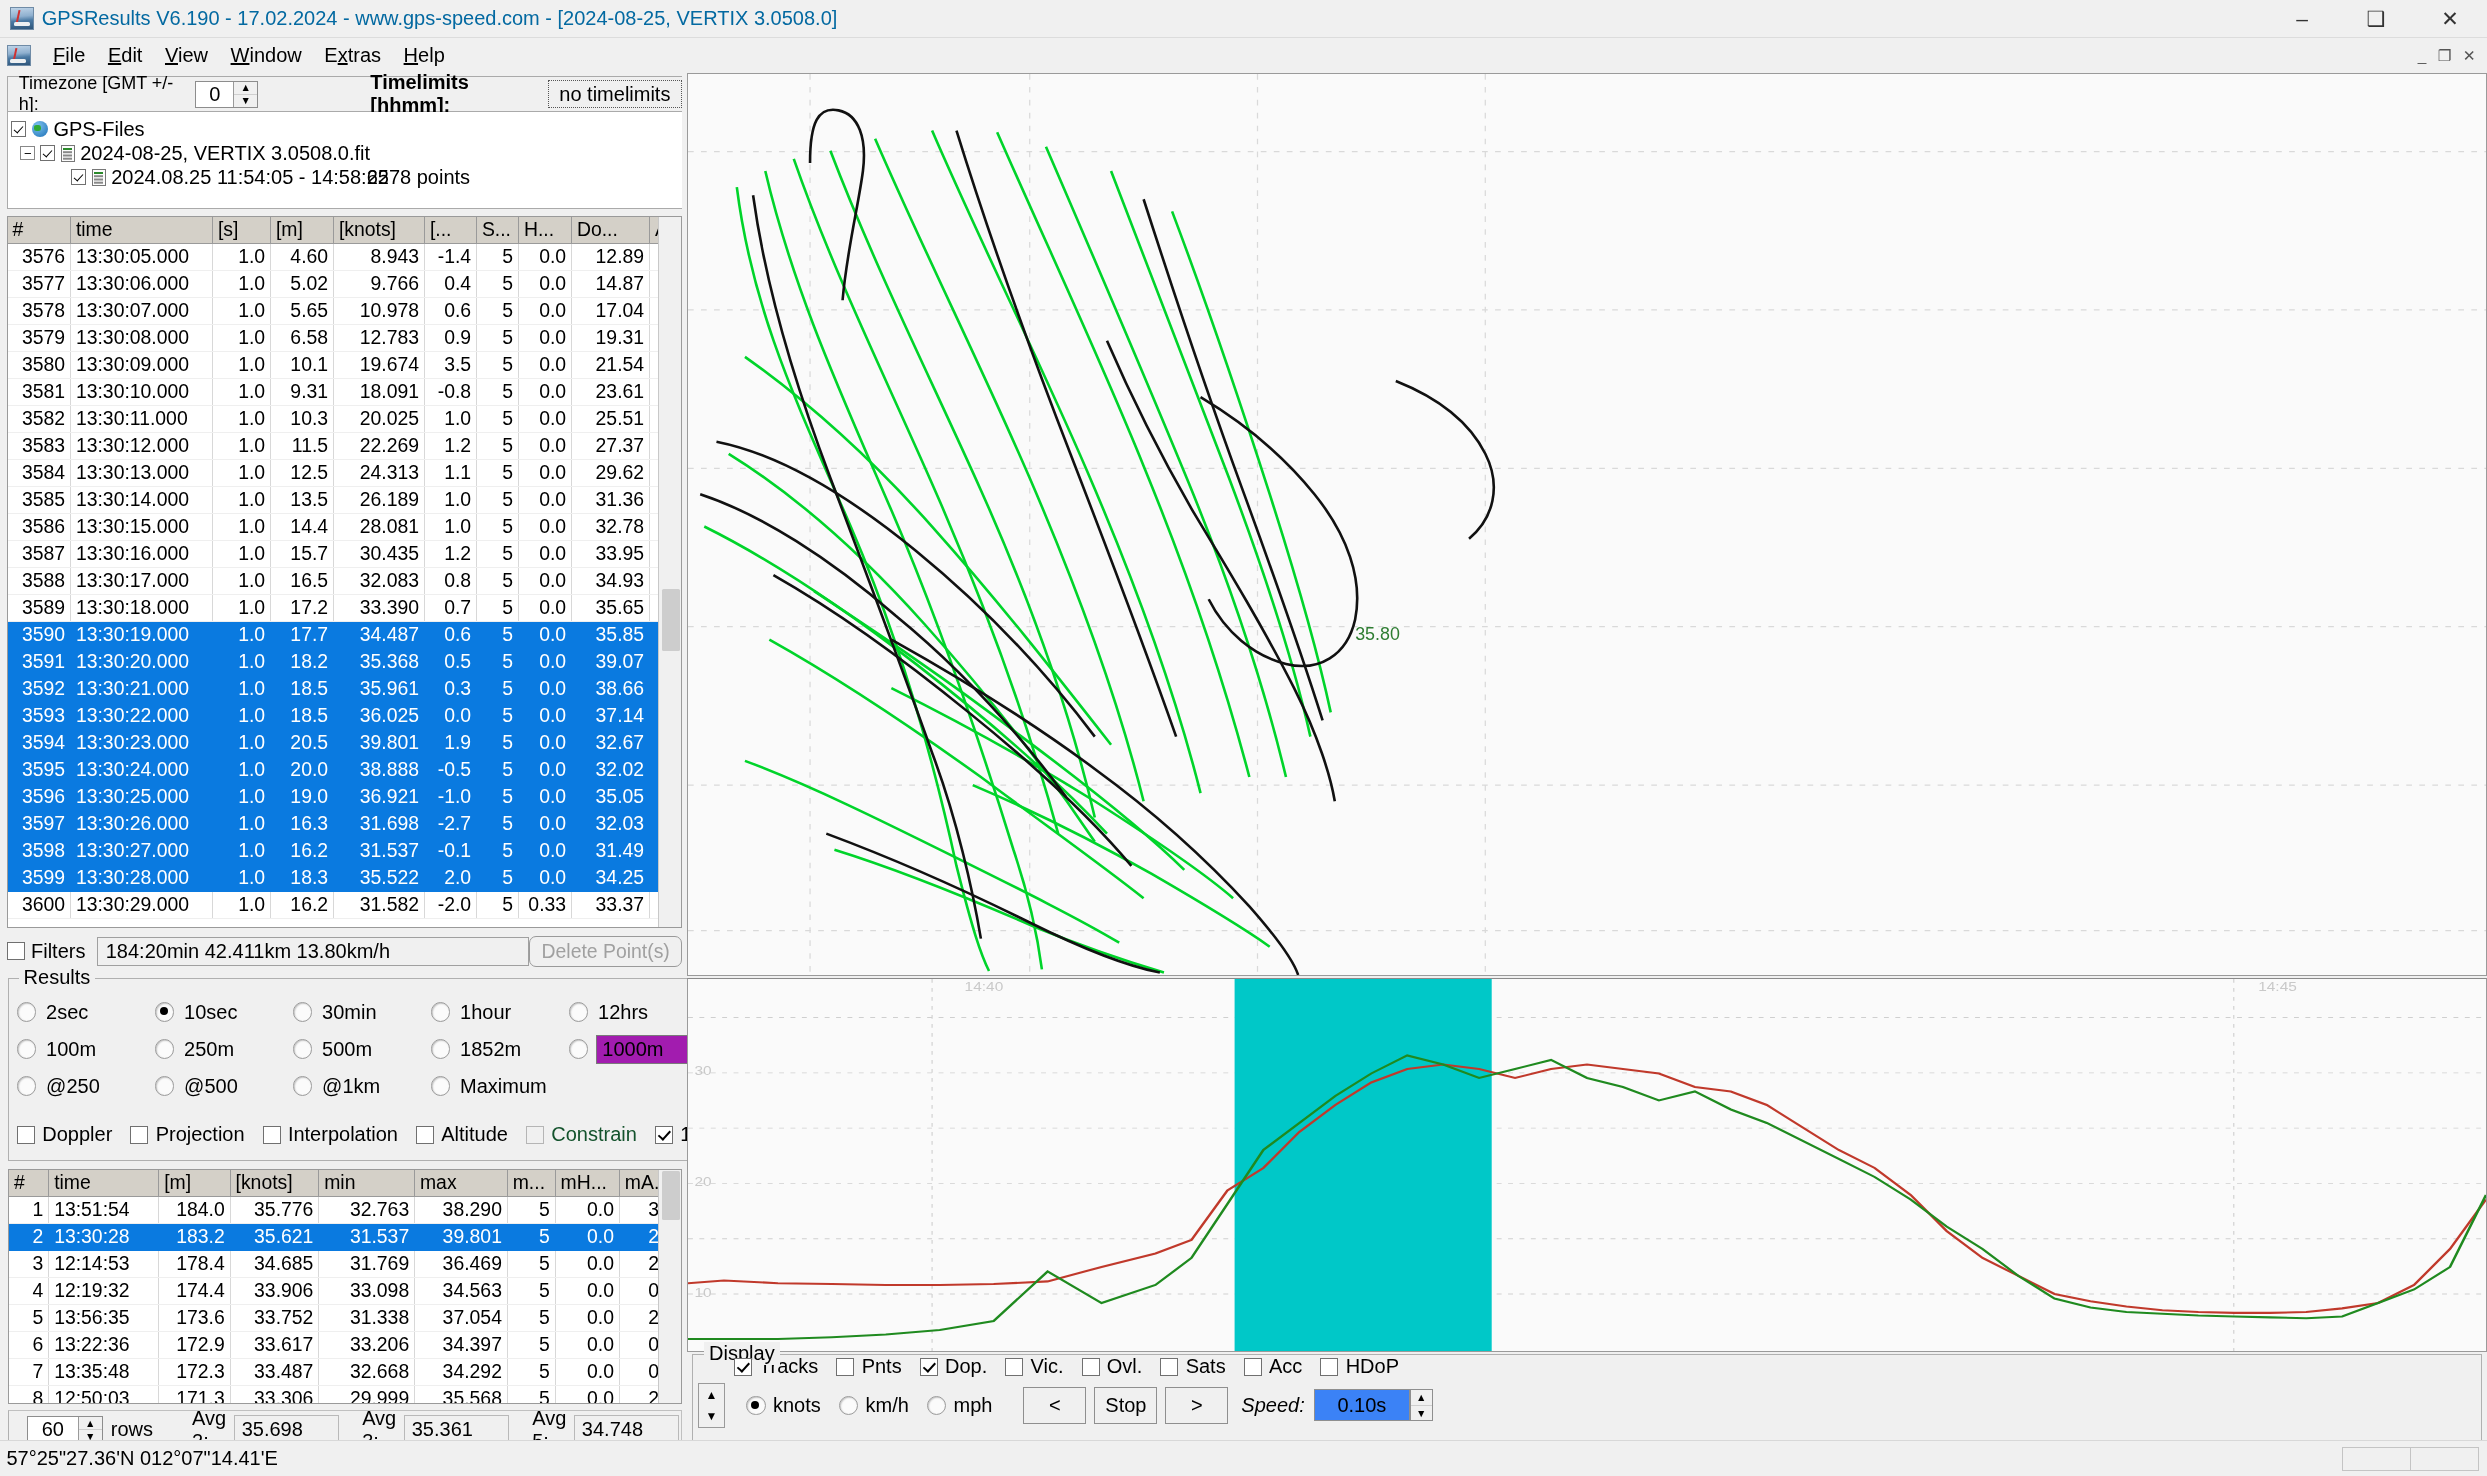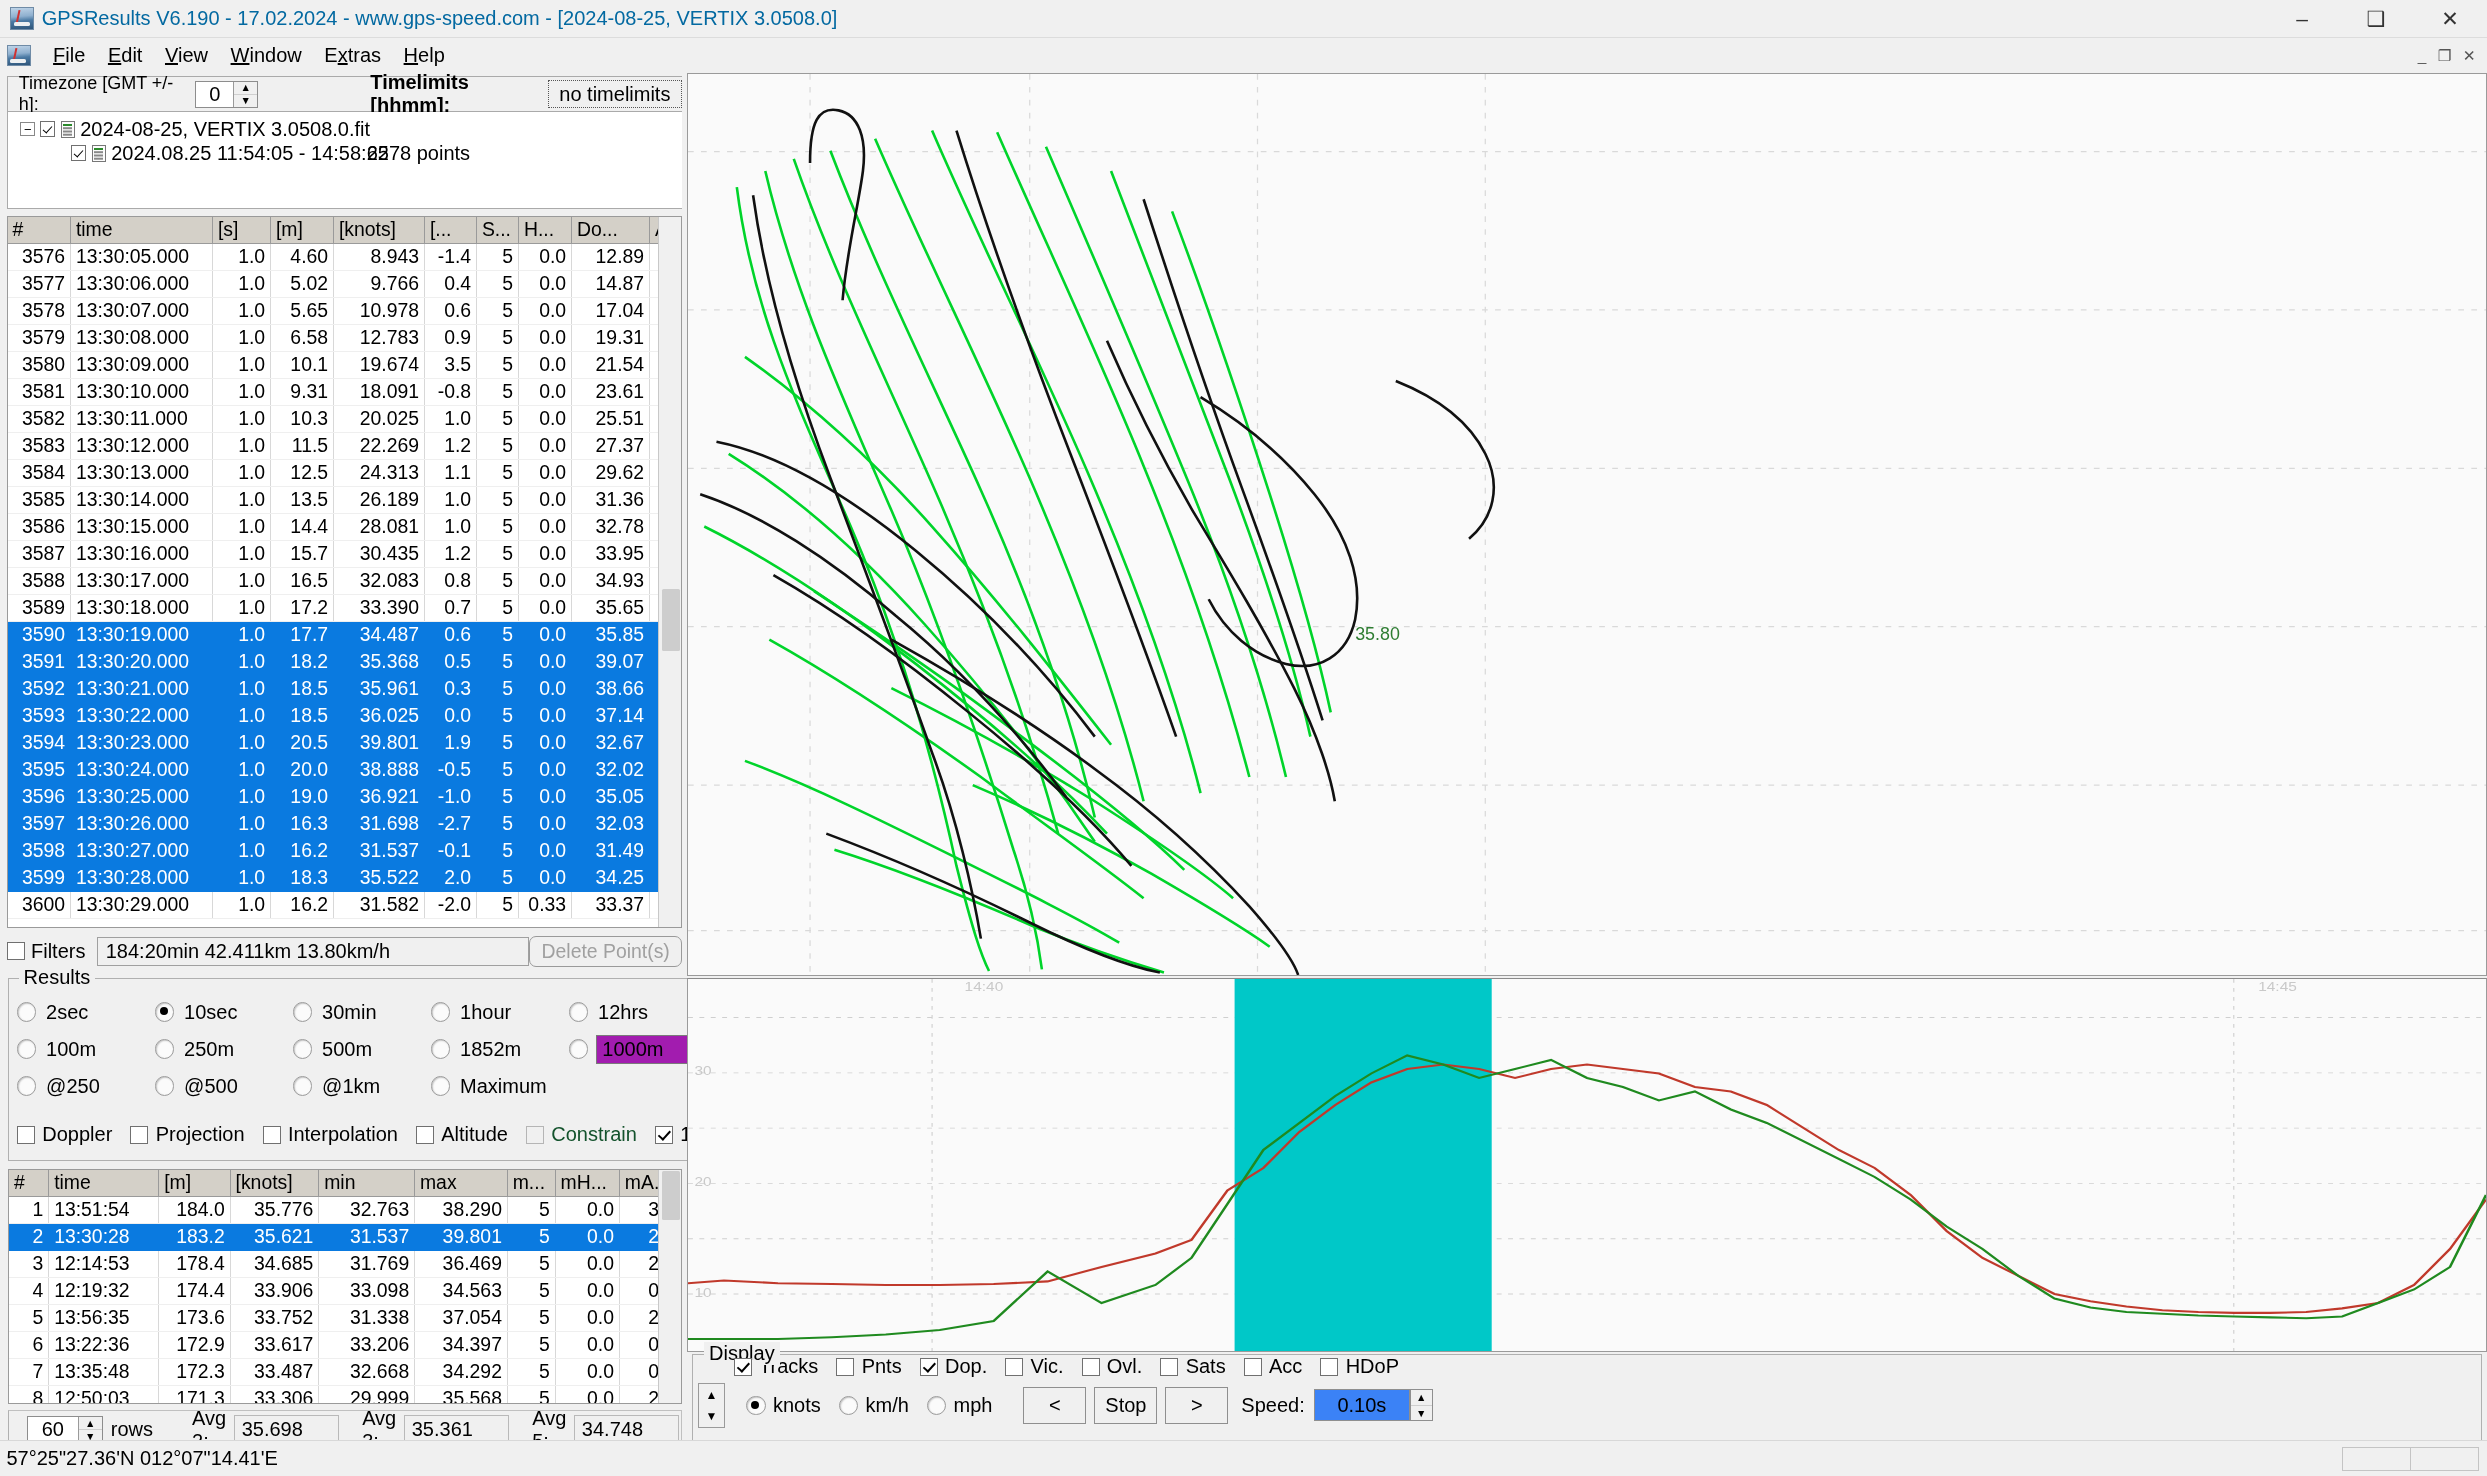--- a/index.html
+++ b/index.html
@@ -165,20 +165,25 @@
         <div class="spin-arrows">
           <div>▲</div>
           <div>▼</div>
         </div>
       </div>
       <span class="tl-label">Timelimits [hhmm]:</span>
       <div class="tl-box">no timelimits</div>
     </div>
 
     <div class="treebox">
+      <div class="tnode">
+        <span class="tcheck on"></span>
+        <span class="globe"></span>
+        <span class="tlabel">GPS-Files</span>
+      </div>
       <div class="tnode tindent1" style="position:relative;">
         <span class="expander">−</span>
         <span class="tcheck on"></span>
         <span class="doc"></span>
         <span class="tlabel">2024-08-25, VERTIX 3.0508.0.fit</span>
       </div>
       <div class="tnode tindent2" style="position:relative;">
         <span class="tcheck on"></span>
         <span class="doc"></span>
         <span class="tlabel">2024.08.25 11:54:05 - 14:58:25</span>
@@ -907,21 +912,21 @@
               <span class="radio"></span>
               <span class="cl">km/h</span>
             </div>
           <div class="citem">
               <span class="radio"></span>
               <span class="cl">mph</span>
             </div>
           <div class="btn2" style="margin-left:13px">&lt;</div>
           <div class="btn2">Stop</div>
           <div class="btn2">&gt;</div>
-          <span class="cl" style="margin:0 9.7px 0 4.9px;font-size:20px;">Speed:</span>
+          <span class="cl" style="margin:0 9.7px 0 4.9px;font-size:20px;font-style:italic;">Speed:</span>
           <div class="speedbox">0.10s</div>
           <div class="spin-arrows" style="height:32px;width:23px;border:0.8px solid #8f8f8f;margin-left:-0.8px;">
             <div>▲</div>
             <div>▼</div>
           </div>
         </div>
       </div>
     </fieldset>
   </div>
 </div>

